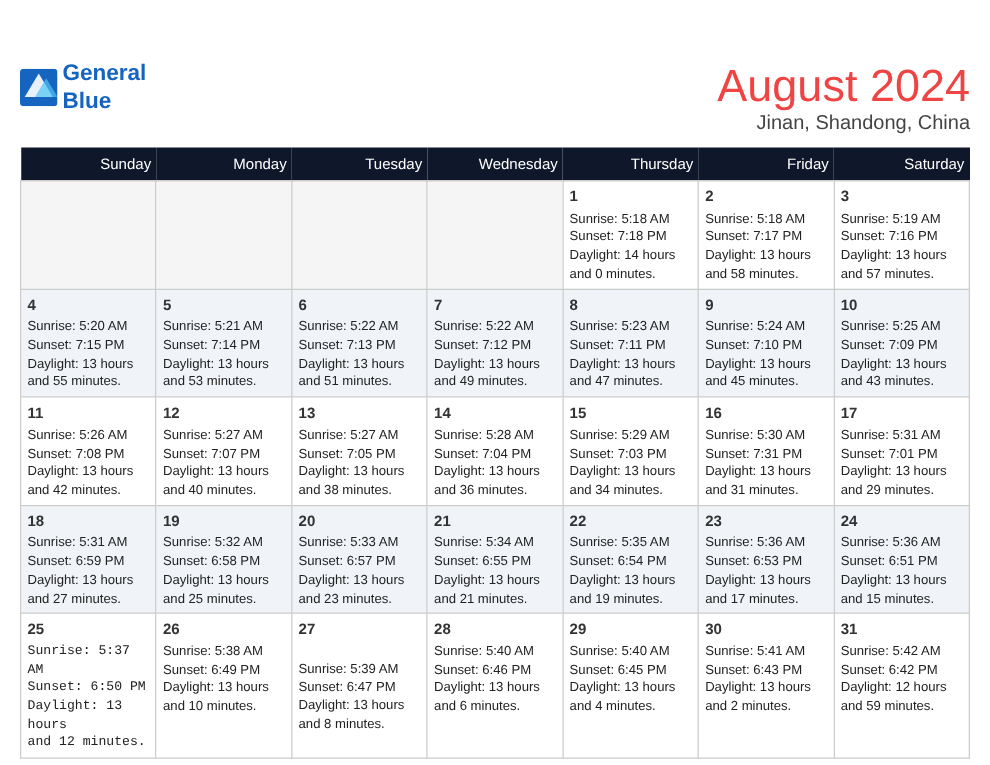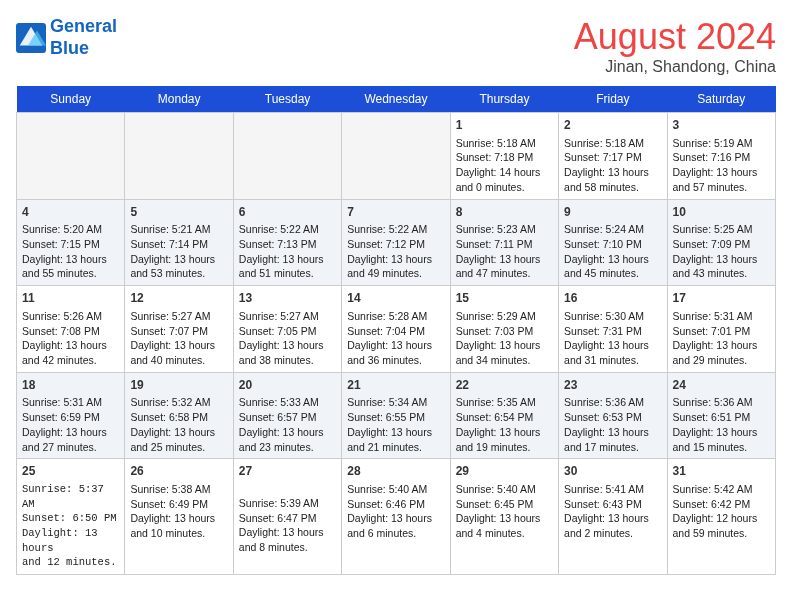--- a/index.html
+++ b/index.html
@@ -8,20 +8,21 @@
       background: #fff;
       width: 792px;
       min-height: 612px;
       padding: 16px;
     }
     .header {
       display: flex;
       justify-content: space-between;
       align-items: flex-start;
       margin-bottom: 10px;
+      margin-top: 32px;
     }
     .logo {
       display: flex;
       align-items: center;
       gap: 4px;
     }
     .logo-text {
       font-size: 18px;
       color: #333;
       font-weight: bold;
@@ -42,24 +43,24 @@
       font-size: 16px;
       font-weight: normal;
       color: #444;
     }
     table {
       width: 100%;
       border-collapse: collapse;
       font-size: 11px;
     }
     thead tr th {
-      background: #1d4ed8;
+      background: #0f172a;
       color: #fff;
       padding: 6px 4px;
-      text-align: center;
+      text-align: right;
       font-size: 12px;
       font-weight: normal;
     }
     tbody tr td {
       border: 1px solid #ccc;
       vertical-align: top;
       padding: 4px 5px;
       width: calc(100% / 7);
       min-height: 80px;
       color: #333;

